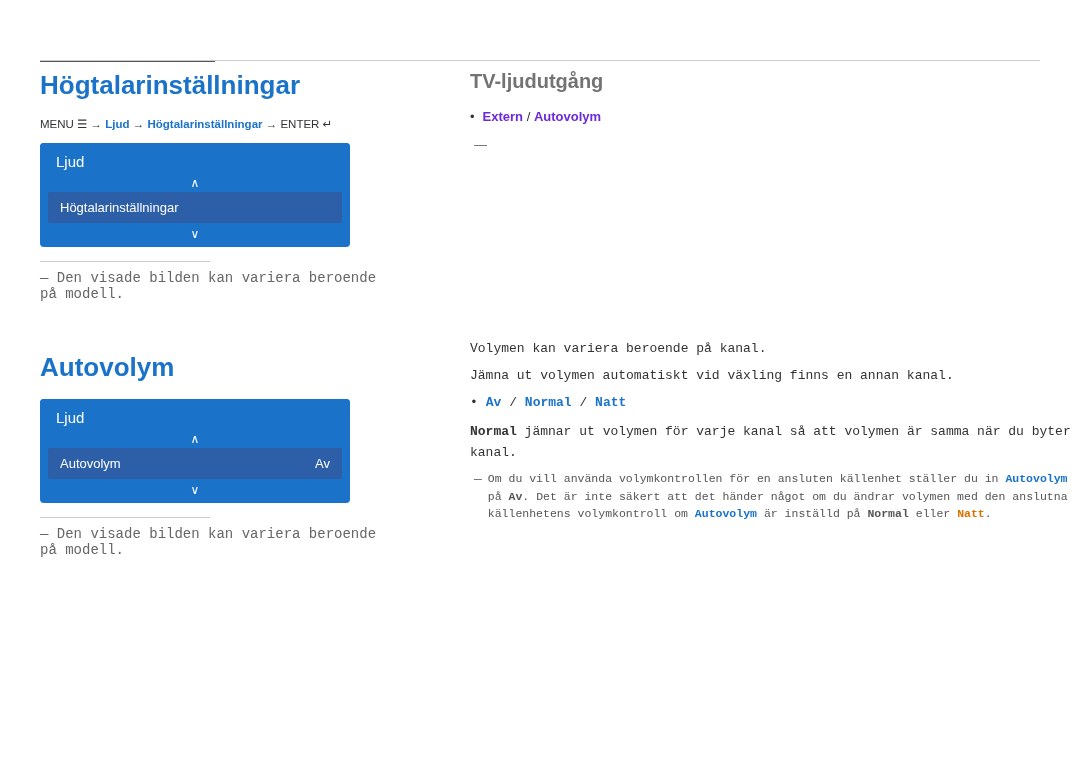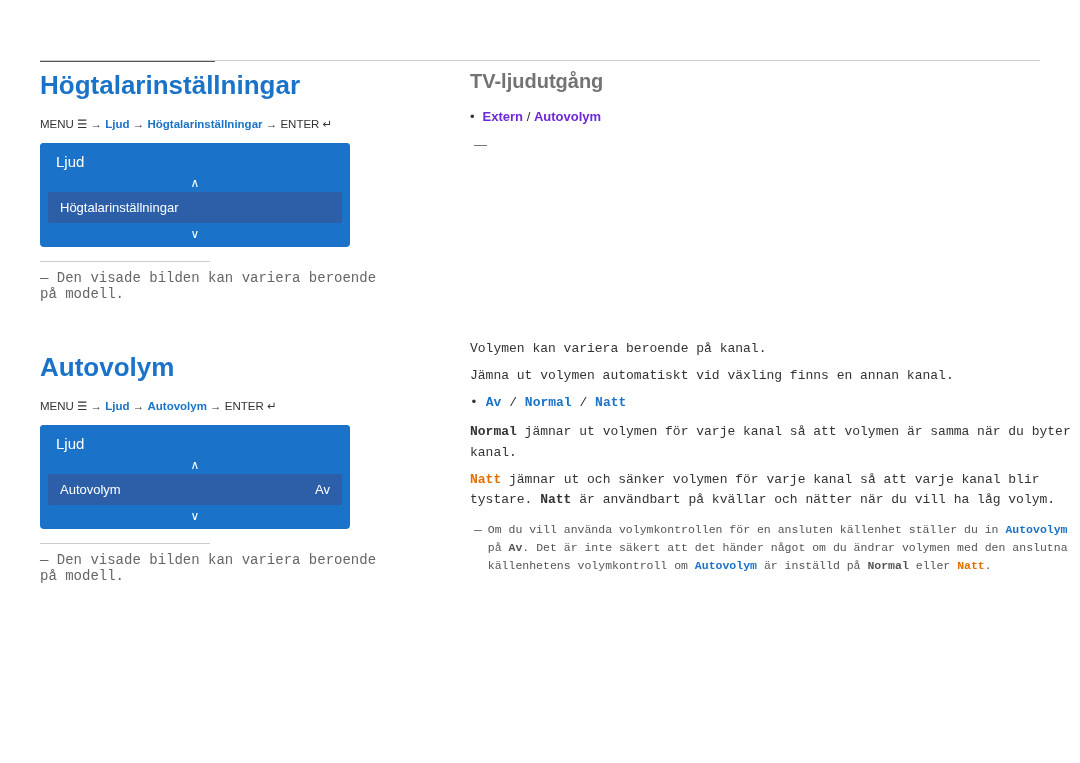--- a/index.html
+++ b/index.html
@@ -278,30 +278,20 @@
         <div class="section-divider"></div>
         <div class="note-text">
           <span>― </span>
           <span>Den visade bilden kan variera beroende på modell.</span>
         </div>
       </div>
 
       <div class="autovolym-section">
         <div class="section-title">Autovolym</div>
 
-        <div class="menu-path">
-          <span>MENU</span>
-          <span> ☰ </span>
-          <span>→</span>
-          <span class="blue-link">Ljud</span>
-          <span> → </span>
-          <span class="blue-link">Autovolym</span>
-          <span> → ENTER </span>
-          <span>↵</span>
-        </div>
 
         <div class="menu-box">
           <div class="menu-box-header">Ljud</div>
           <div class="menu-box-arrow">∧</div>
           <div class="menu-box-item">
             <span>Autovolym</span>
             <span class="menu-box-item-value">Av</span>
           </div>
           <div class="menu-box-arrow-down">∨</div>
         </div>
@@ -347,23 +337,20 @@
             <span class="blue-link">Normal</span>
             <span> / </span>
             <span class="blue-link">Natt</span>
           </span>
         </div>
 
         <div class="body-text">
           <span class="normal-text">Normal</span><span> jämnar ut volymen för varje kanal så att volymen är samma när du byter kanal.</span>
         </div>
 
-        <div class="body-text" style="margin-bottom: 10px;">
-          <span class="natt-text">Natt</span><span> jämnar ut och sänker volymen för varje kanal så att varje kanal blir tystare. </span><span class="bold-text">Natt</span><span> är användbart på kvällar och nätter när du vill ha låg volym.</span>
-        </div>
 
         <div class="dash-note">
           <span class="dash-note-dash">―</span>
           <span class="small-note">
             <span>Om du vill använda volymkontrollen för en ansluten källenhet ställer du in </span><span class="autovolym-bold">Autovolym</span><span> på </span><span class="bold-text">Av</span><span>. Det är inte säkert att det händer något om du ändrar volymen med den anslutna källenhetens volymkontroll om </span><span class="autovolym-bold">Autovolym</span><span> är inställd på </span><span class="bold-text">Normal</span><span> eller </span><span class="natt-text">Natt</span><span>.</span>
           </span>
         </div>
 
       </div>
 

